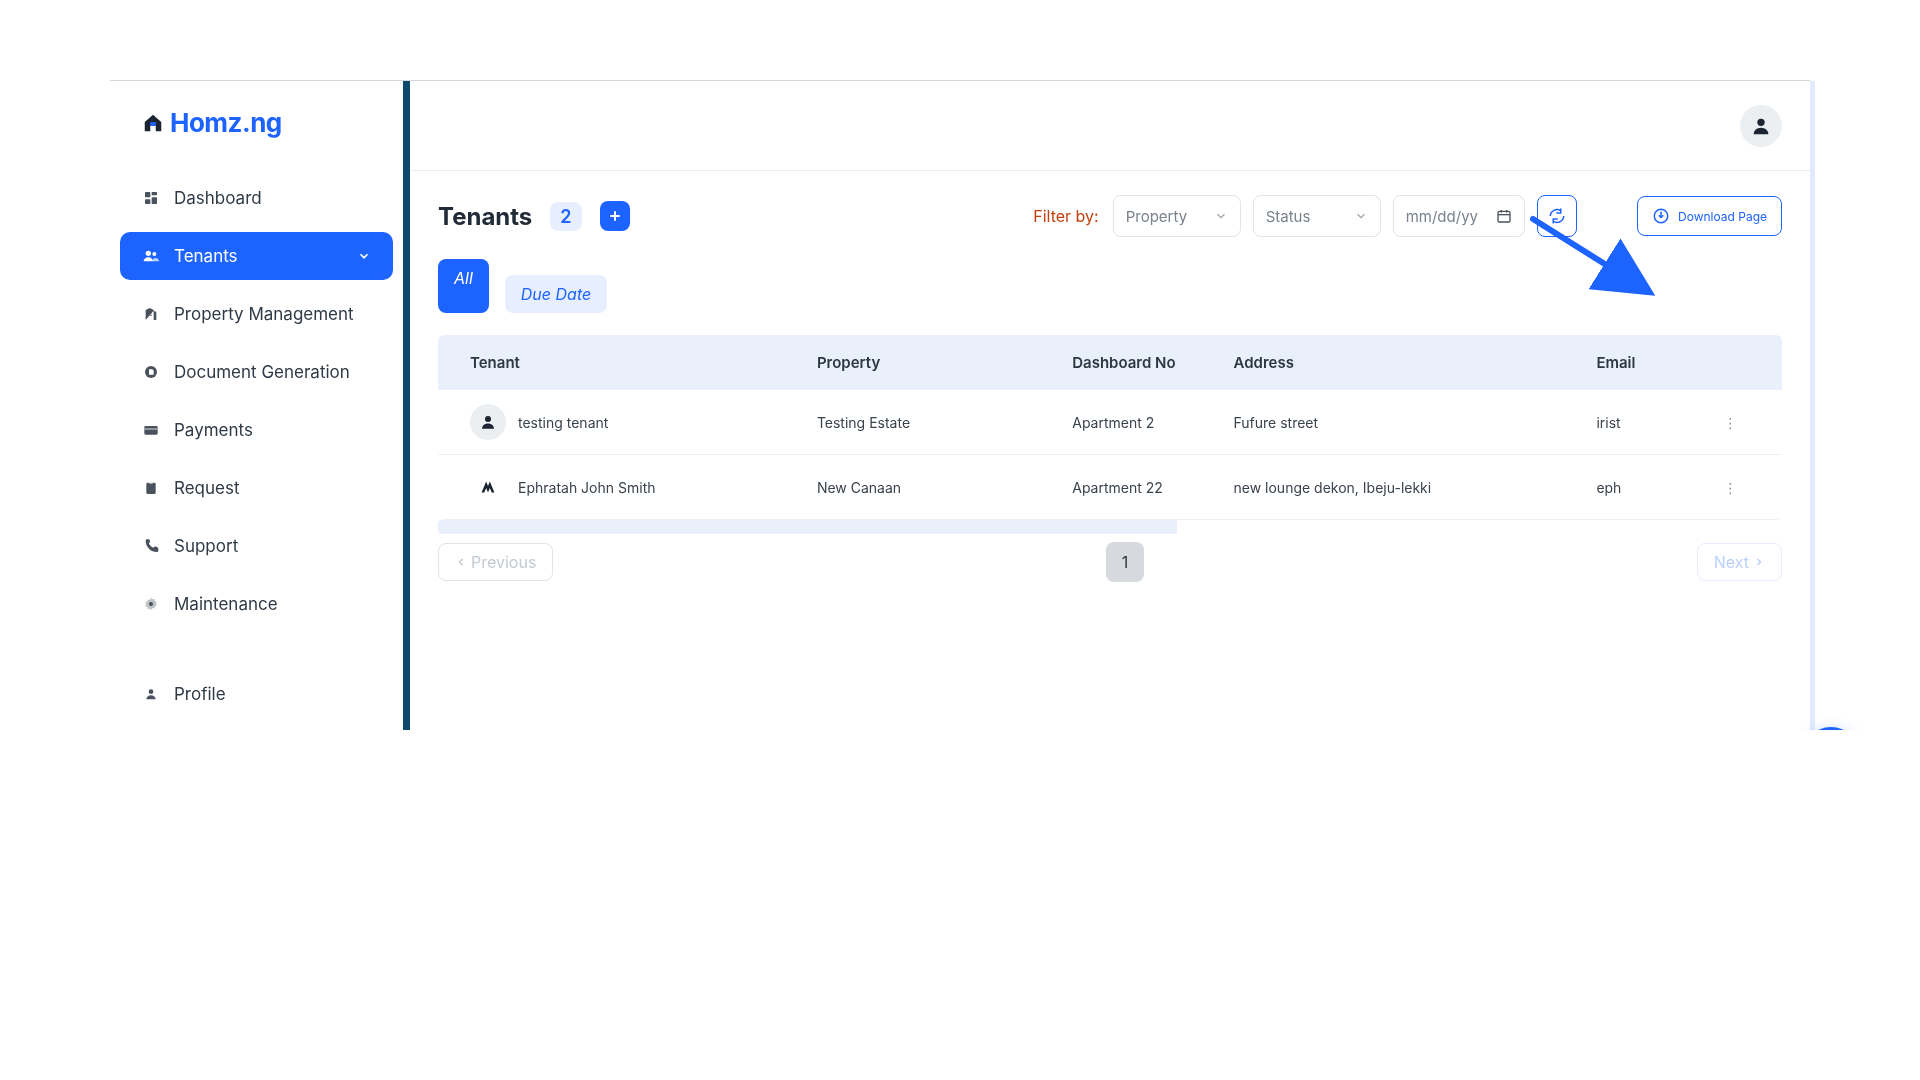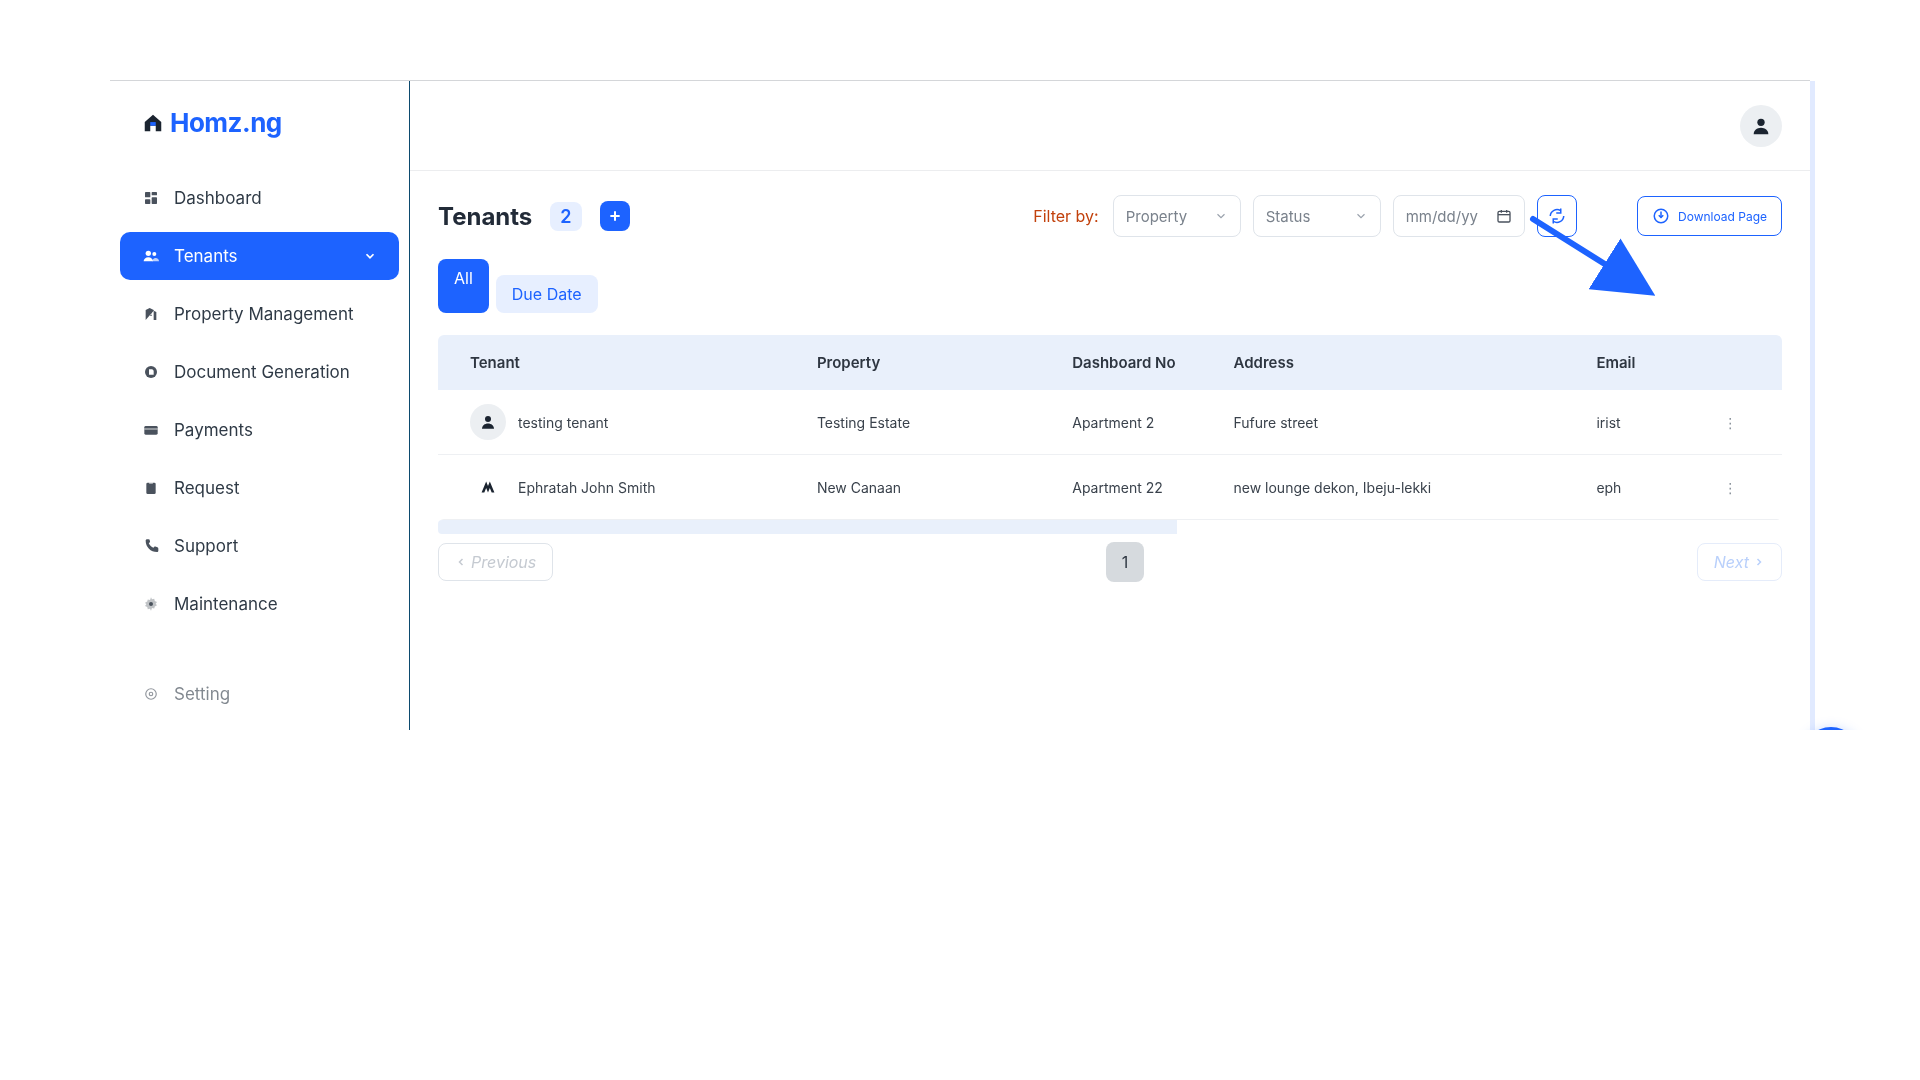--- a/index.html
+++ b/index.html
@@ -8,21 +8,21 @@
     --text:#222b38;
     --text-soft:#5c6670;
     --border:#dfe4ea;
     --sidebar-w:300px;
   }
   *{box-sizing:border-box;font-family:Inter,system-ui,-apple-system,"Segoe UI",Roboto,Arial,sans-serif;}
   body{margin:0;background:#fff;color:var(--text);}
   .frame{border-top:1px solid #d4d6d9;margin:80px 110px 0 110px;height:650px;display:flex;position:relative;}
   .right-border{position:absolute;top:0;right:-5px;width:5px;height:100%;background:#1d63ff22;}
   
-  .sidebar{width:var(--sidebar-w);border-right:1px solid #0c4a6e;padding:18px 10px 0 10px;display:flex;flex-direction:column;}
+  .sidebar{width:var(--sidebar-w);border-right:7px solid #0c4a6e;padding:18px 10px 0 10px;display:flex;flex-direction:column;}
   .brand{display:flex;align-items:center;gap:6px;padding:8px 22px 18px 22px;}
   .brand-mark{width:22px;height:22px;display:inline-flex;align-items:center;justify-content:center;}
   .brand-name{font-size:26px;font-weight:700;color:var(--blue);letter-spacing:-0.5px;}
   .nav{margin-top:18px;display:flex;flex-direction:column;gap:10px;}
   .nav-item{display:flex;align-items:center;gap:14px;padding:14px 22px;border-radius:10px;color:#2f3a46;font-size:17px;cursor:pointer;}
   .nav-item .ico{width:18px;height:18px;display:inline-flex;align-items:center;justify-content:center;color:#4a525d;}
   .nav-item.active{background:var(--blue);color:#fff;}
   .nav-item.active .ico{color:#fff;}
   .nav-item .chev{margin-left:auto;}
   .nav-gap{height:22px;}
@@ -35,36 +35,36 @@
   .title{font-size:24px;font-weight:700;}
   .count-badge{background:var(--blue-soft);color:var(--blue);font-weight:600;padding:4px 10px;border-radius:8px;font-size:18px;}
   .add-btn{width:30px;height:30px;border-radius:8px;background:var(--blue);color:#fff;display:inline-flex;align-items:center;justify-content:center;cursor:pointer;}
   .filter-wrap{margin-left:auto;display:flex;align-items:center;gap:12px;}
   .filter-label{color:#c2410c;font-size:16px;margin-right:2px;}
   .select,.date-input{height:42px;border:1px solid var(--border);border-radius:8px;background:#fff;padding:0 12px;font-size:15px;color:#7a828c;display:flex;align-items:center;gap:10px;cursor:pointer;}
   .select{min-width:128px;justify-content:space-between;}
   .date-input{min-width:128px;gap:18px;}
   .refresh-btn{width:40px;height:42px;border:1px solid var(--blue);border-radius:8px;display:inline-flex;align-items:center;justify-content:center;color:var(--blue);cursor:pointer;}
   .download-btn{display:inline-flex;align-items:center;gap:8px;border:1px solid var(--blue);color:var(--blue);border-radius:8px;padding:10px 14px;font-size:12px;cursor:pointer;margin-left:48px;}
-  .tabs{margin-top:22px;display:flex;gap:7px;}
+  .tabs{margin-top:22px;display:flex;gap:16px;font-style:italic;}
   .tab{padding:9px 16px;border-radius:8px;font-size:16px;cursor:pointer;}
   .tab.active{background:var(--blue);color:#fff;}
   .tab.inactive{background:var(--blue-soft);color:var(--blue);margin-top:16px;}
   
   .table-wrap{margin-top:22px;border-radius:6px;overflow:hidden;position:relative;}
   table{width:100%;border-collapse:collapse;table-layout:fixed;}
   thead th{background:#e9f0fb;font-weight:600;font-size:15px;color:#2e3641;text-align:left;padding:18px 16px;}
   tbody td{padding:14px 16px;font-size:14px;color:#3a424c;border-bottom:1px solid #eef0f3;white-space:nowrap;overflow:hidden;text-overflow:ellipsis;}
   .tenant-cell{display:flex;align-items:center;gap:12px;}
   .tenant-ava{width:36px;height:36px;border-radius:50%;background:#eceff2;display:inline-flex;align-items:center;justify-content:center;flex:0 0 auto;}
   .kebab{width:26px;text-align:center;color:#8a929b;cursor:pointer;}
   .scroll-shadow{height:14px;margin:0 0 8px 0;border-radius:4px;background:linear-gradient(to right,#e9f0fb 0,#e9f0fb 55%,transparent 55%,transparent 100%);}
   
   .pager{display:flex;align-items:center;justify-content:space-between;margin-top:4px;}
-  .page-btn{border:1px solid var(--border);border-radius:8px;padding:8px 16px;font-size:16px;display:inline-flex;align-items:center;gap:4px;cursor:pointer;font-style:italic;}
+  .page-btn{border:1px solid var(--border);border-radius:8px;padding:8px 16px;font-size:16px;display:inline-flex;align-items:center;gap:4px;cursor:pointer;}
   .page-btn.disabled{color:#c5cad1;}
   .page-btn.soft{color:#b9d0fb;border-color:#e5ecfa;}
   .page-num{width:38px;height:40px;border-radius:8px;background:#d6dade;color:#2e3641;display:inline-flex;align-items:center;justify-content:center;font-size:16px;}
   
   svg.arrow{position:absolute;top:40px;right:155px;width:130px;height:90px;pointer-events:none;}
   
   .chat-fab{position:absolute;bottom:-55px;right:-50px;width:58px;height:58px;border-radius:50%;background:var(--blue);display:flex;align-items:center;justify-content:center;color:#fff;cursor:pointer;box-shadow:0 4px 14px rgba(29,99,255,.4);}
   
   svg{display:block;}
 </style>
@@ -165,20 +165,29 @@
             <svg width="16" height="16" viewBox="0 0 24 24" fill="currentColor">
               <circle cx="12" cy="12" r="3"></circle>
               <path d="M12 2l1.5 3 3.3-.9.9 3.3L21 9l-2 2.5 2 2.5-3.3 1.6-.9 3.3-3.3-.9L12 22l-1.5-3-3.3.9-.9-3.3L3 15l2-2.5L3 10l3.3-1.6.9-3.3 3.3.9z" opacity=".35"></path>
             </svg>
           </span>
         <span>Maintenance</span>
       </div>
 
       <div class="nav-gap"></div>
 
+      <div class="nav-item">
+        <span class="ico">
+            <svg width="14" height="14" viewBox="0 0 24 24" fill="currentColor">
+              <circle cx="12" cy="8" r="4"></circle>
+              <path d="M4 21c0-4 3.6-7 8-7s8 3 8 7"></path>
+            </svg>
+          </span>
+        <span>Profile</span>
+      </div>
       <div class="nav-item" style="opacity:.6">
         <span class="ico">
             <svg width="14" height="14" viewBox="0 0 24 24" fill="none" stroke="currentColor" stroke-width="2">
               <circle cx="12" cy="12" r="3"></circle>
               <circle cx="12" cy="12" r="9"></circle>
             </svg>
           </span>
         <span>Setting</span>
       </div>
     </nav>

